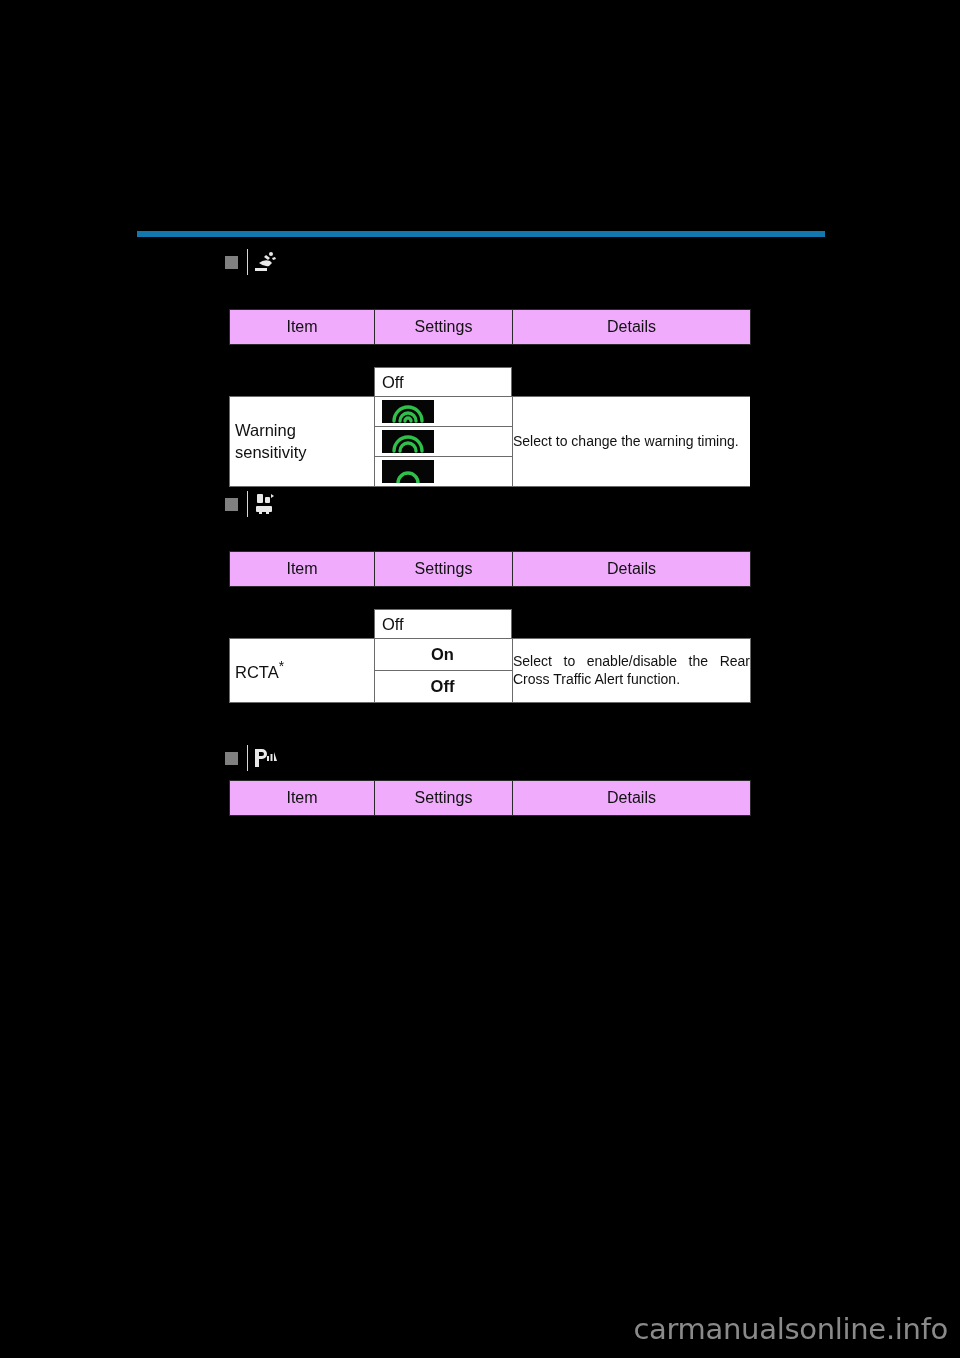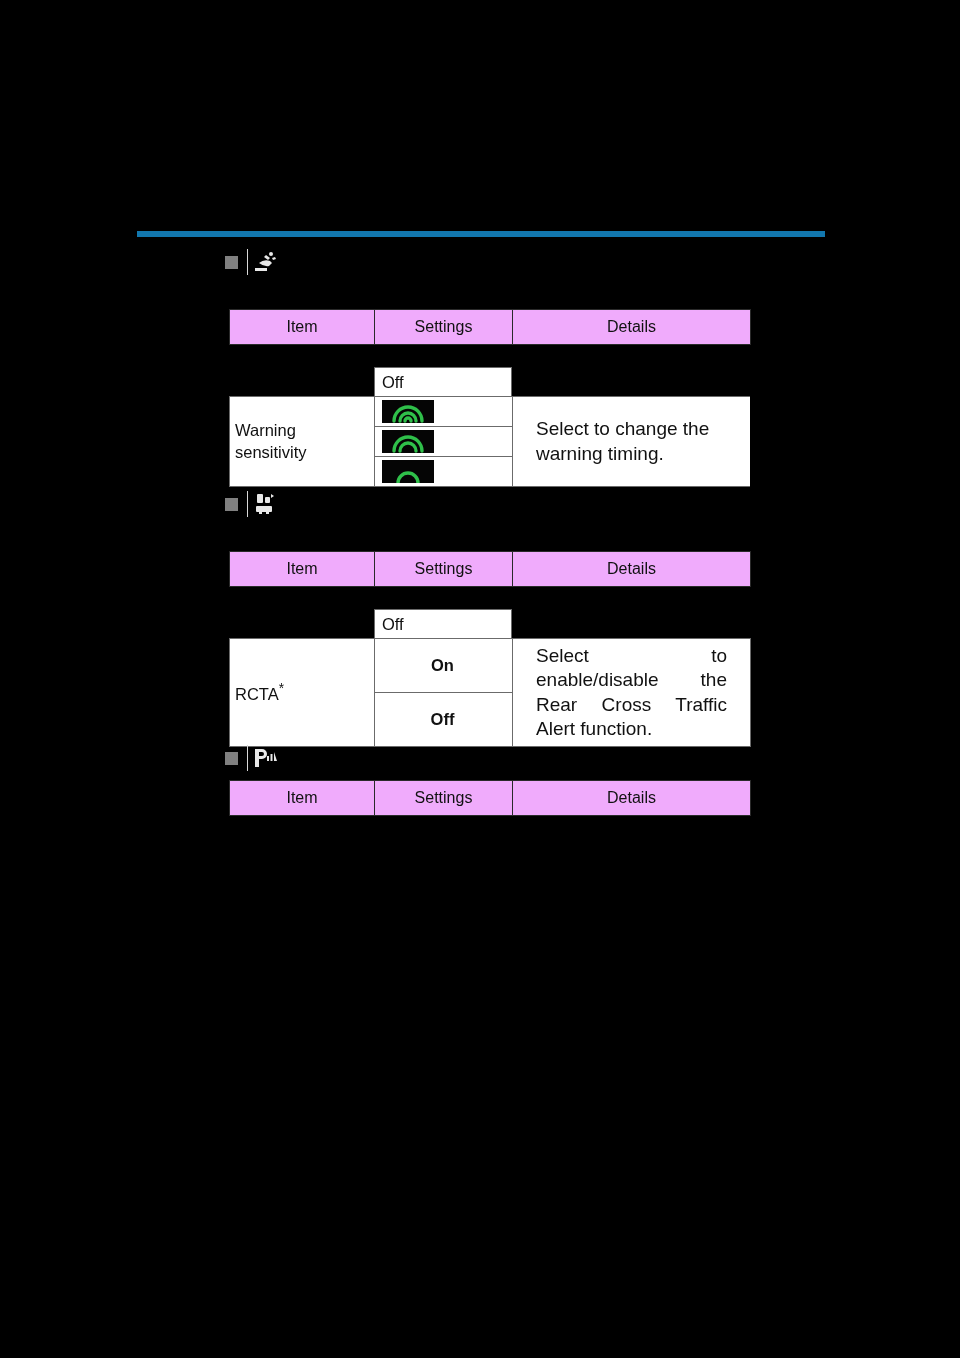--- a/index.html
+++ b/index.html
@@ -88,22 +88,22 @@
   .tbl td.set-cell {
     text-align: center;
     font-size: 16.5px;
     padding-left: 7px;
     height: 29px;
     font-weight: bold;
   }
   .tbl td.det-cell {
     text-align: justify;
     text-align-last: left;
-    font-size: 19px;
-    padding: 5px 23px;
+    font-size: 14px;
+    padding: 5px 0;
   }
   .tbl td.det-cell.nojust { text-align: left; }
 
   
   .float-off {
     position: absolute;
     width: 138px;
     height: 30px;
     background: #ffffff;
     border: 1px solid #6b6b6b;
@@ -299,14 +299,15 @@
       </colgroup>
     <thead>
       <tr>
         <th>Item</th>
         <th>Settings</th>
         <th>Details</th>
       </tr>
     </thead>
   </table>
 
+  <div class="watermark">carmanualsonline.info</div>
 
 </div>
 
 </body></html>

